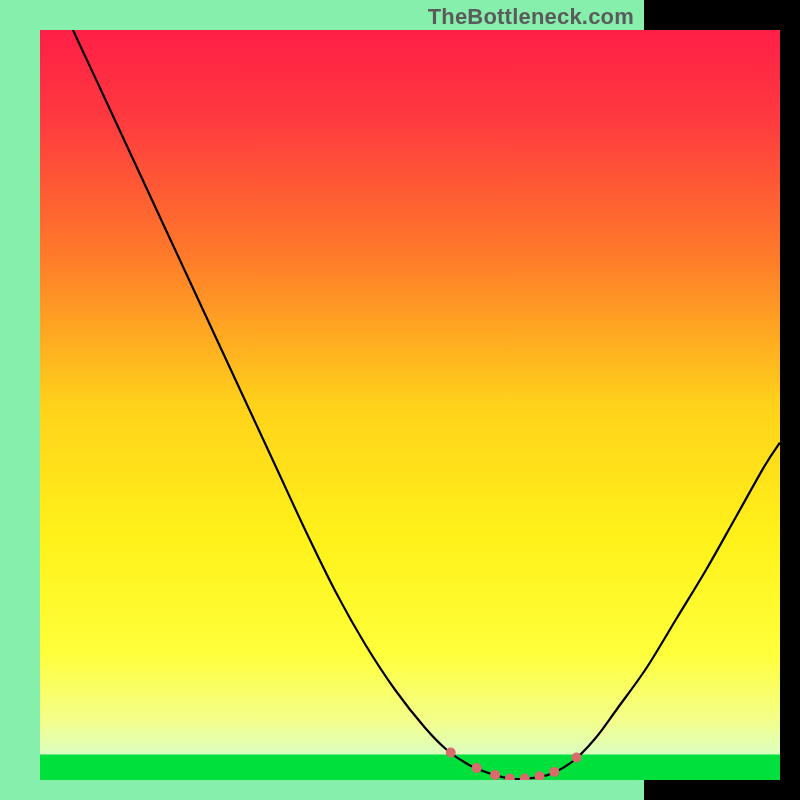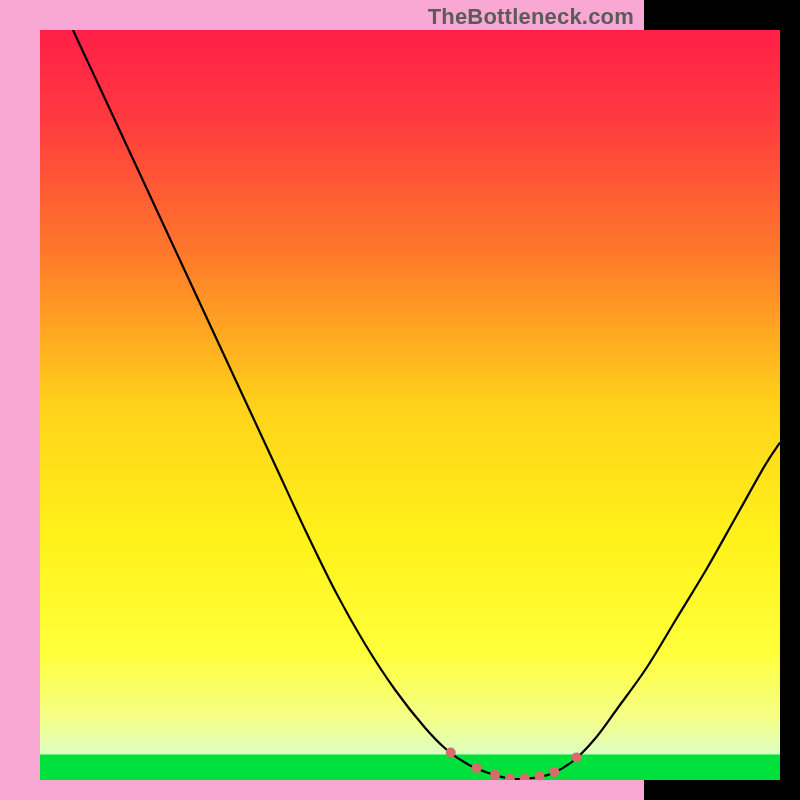--- a/index.html
+++ b/index.html
@@ -8,21 +8,21 @@
     width: 800px;
     height: 800px;
     background: #000;
     overflow: hidden;
     font-family: Arial, Helvetica, sans-serif;
   }
   .frame {
     position: relative;
     width: 644px;
     height: 800px;
-    background: #f9a8d4;
+    background: #86efac;
   }
   .watermark {
     position: absolute;
     top: 4px;
     right: 10px;
     color: #5b5b5b;
     font-size: 22px;
     font-weight: 600;
     letter-spacing: 0.2px;
     z-index: 10;

